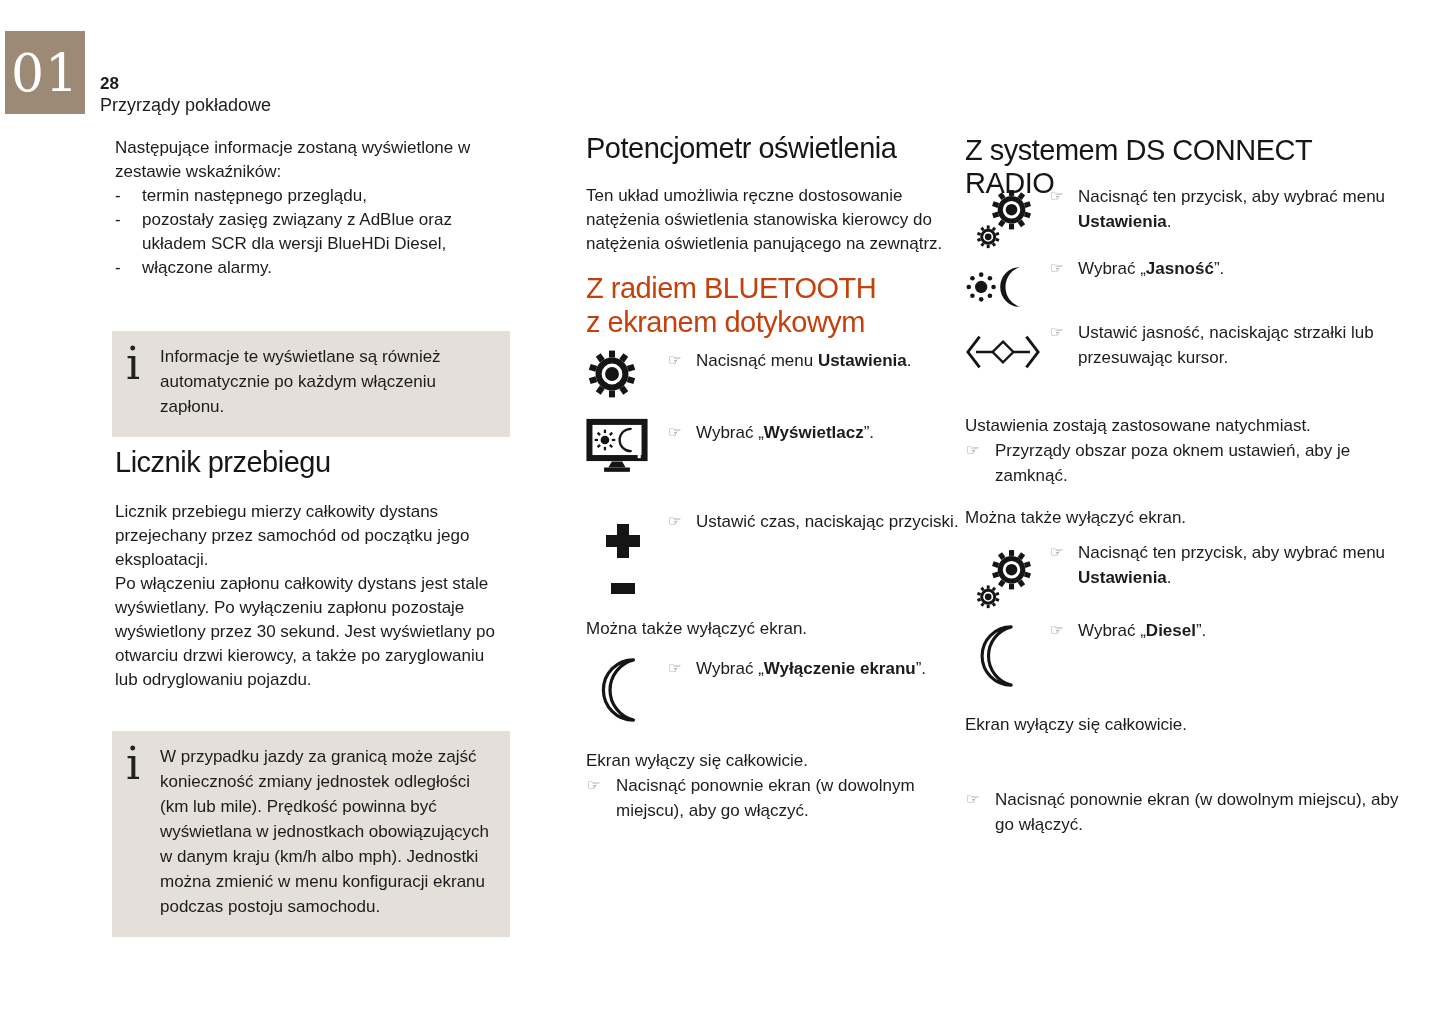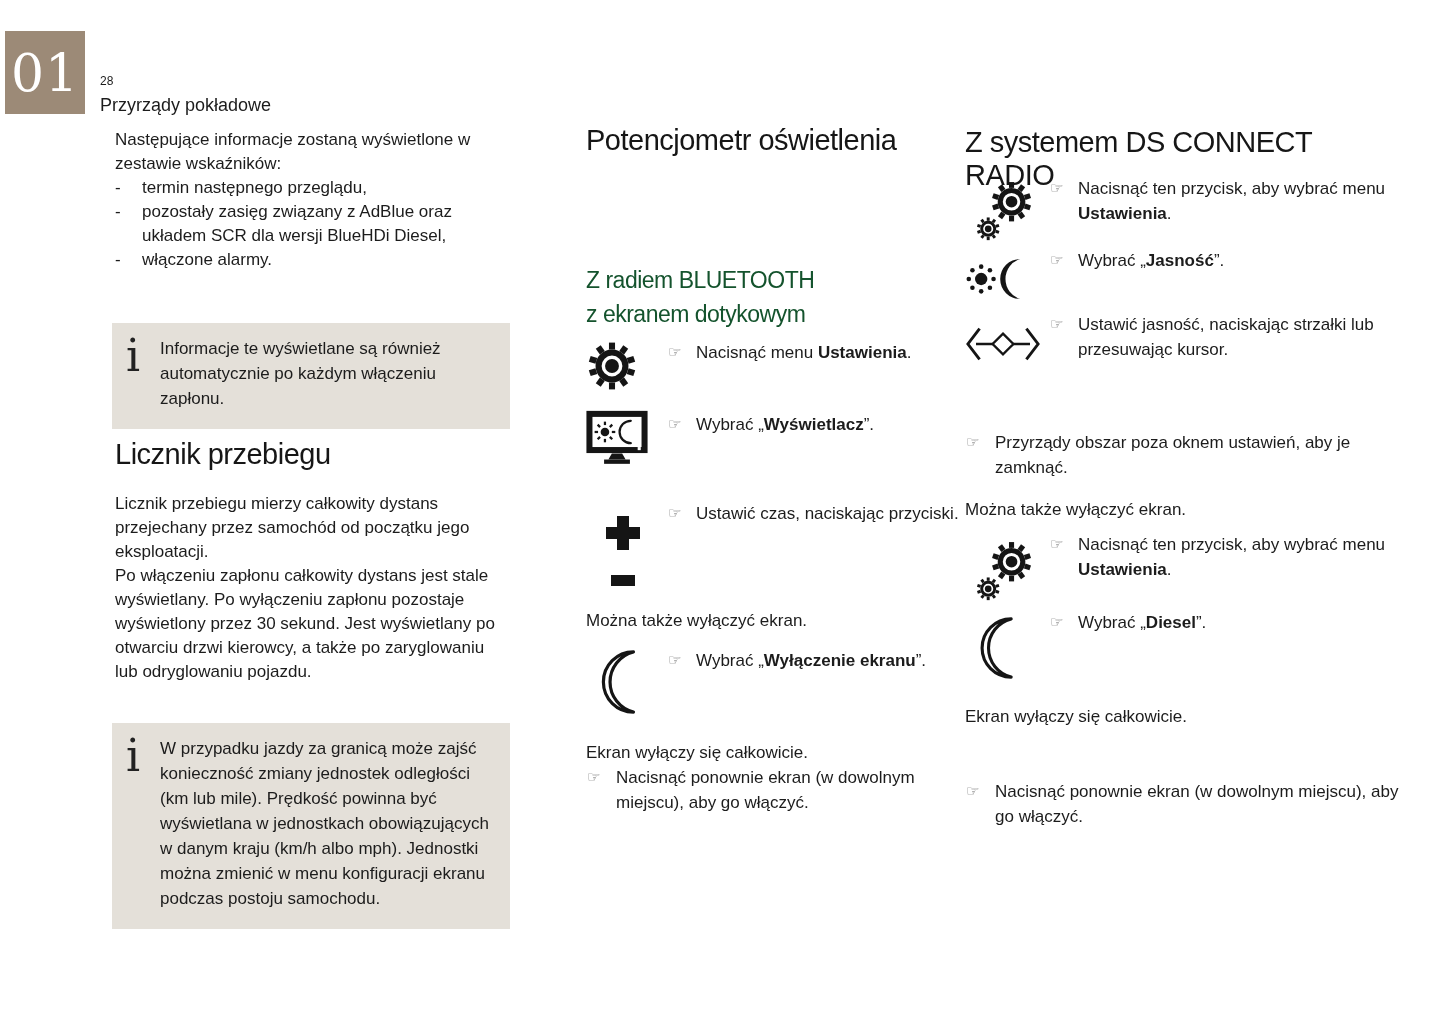--- a/index.html
+++ b/index.html
@@ -10,33 +10,33 @@
   }
   *{box-sizing:border-box;}
   html,body{margin:0;padding:0;}
   body{
     width:1445px;height:1019px;background:#ffffff;
     font-family:"Liberation Sans", sans-serif;color:var(--text);
   }
   .page{position:relative;width:1445px;height:1019px;overflow:hidden;background:#fff;}
   p{margin:0;font-size:17px;line-height:24px;}
   .h2{margin:0;font-size:29px;font-weight:400;letter-spacing:-0.5px;line-height:33px;color:#161616;}
-  .h3{margin:0;font-size:23px;font-weight:400;letter-spacing:-0.5px;line-height:34px;white-space:pre-line;color:#14532d;}
+  .h3{margin:0;font-size:29px;font-weight:400;letter-spacing:-0.5px;line-height:34px;white-space:pre-line;color:#c2410c;}
 
   
   .badge{
     position:absolute;left:5px;top:31px;width:80px;height:83px;
     background:var(--badge-bg);color:#fff;display:flex;align-items:center;justify-content:center;
     font-family:"DejaVu Serif", serif;font-size:52px;font-weight:400;letter-spacing:1px;
   }
-  .pagenum{position:absolute;left:100px;top:74px;font-size:12px;font-weight:400;}
+  .pagenum{position:absolute;left:100px;top:74px;font-size:17px;font-weight:700;}
   .sectitle{position:absolute;left:100px;top:95px;font-size:18px;}
 
   
-  .col{position:absolute;top:0;height:867px;}
+  .col{position:absolute;top:8px;height:867px;}
   .col-left{left:115px;width:392px;}
   .col-mid{left:540px;width:392px;margin-left:46px;}
   .col-right{left:965px;width:438px;}
   .abs{position:absolute;left:0;right:0;}
 
   
   .dashrow{display:flex;font-size:17px;line-height:24px;}
   .dash{width:27px;flex:none;}
   .dashtxt{flex:1;}
 
@@ -109,20 +109,21 @@
     </div>
 
     <div class="infobox" style="top:723px">
       <span class="info-i">i</span>
       <p>W przypadku jazdy za granicą może zajść konieczność zmiany jednostek odległości (km lub mile). Prędkość powinna być wyświetlana w jednostkach obowiązujących w danym kraju (km/h albo mph). Jednostki można zmienić w menu konfiguracji ekranu podczas postoju samochodu.</p>
     </div>
   </div>
 
   <div class="col col-mid">
     <div class="h2 abs" style="top:124px">Potencjometr oświetlenia</div>
+    <p class="abs" style="top:176px">Ten układ umożliwia ręczne dostosowanie natężenia oświetlenia stanowiska kierowcy do natężenia oświetlenia panującego na zewnątrz.</p>
     <div class="h3 abs" style="top:263px">Z radiem BLUETOOTH
 z ekranem dotykowym</div>
 
     <div class="step" style="top:340px">
       <div class="iconcell">
         <svg width="52" height="52" viewBox="0 0 60 60">
           <g fill="#151515">
             <rect x="26.5" y="3" width="7" height="8"></rect>
             <rect x="26.5" y="3" width="7" height="8" transform="rotate(36 30 30)"></rect>
             <rect x="26.5" y="3" width="7" height="8" transform="rotate(72 30 30)"></rect>
@@ -282,20 +283,21 @@
           <polyline points="16,3 3,20 16,37" fill="none" stroke="#151515" stroke-width="3.2"></polyline>
           <polyline points="68,3 81,20 68,37" fill="none" stroke="#151515" stroke-width="3.2"></polyline>
         </svg>
       </div>
       <div class="txt">
         <span class="hand">☞</span>
         <span>Ustawić jasność, naciskając strzałki lub przesuwając kursor.</span>
       </div>
     </div>
 
+    <p class="abs" style="top:406px">Ustawienia zostają zastosowane natychmiast.</p>
     <div class="handpar abs" style="top:430px">
       <span class="hand">☞</span>
       <span>Przyrządy obszar poza oknem ustawień, aby je zamknąć.</span>
     </div>
 
     <p class="abs" style="top:498px">Można także wyłączyć ekran.</p>
 
     <div class="step" style="top:532px">
       <div class="iconcell" style="padding-left:12px">
         <svg width="56" height="64" viewBox="0 0 60 68" style="margin-top:8px">

